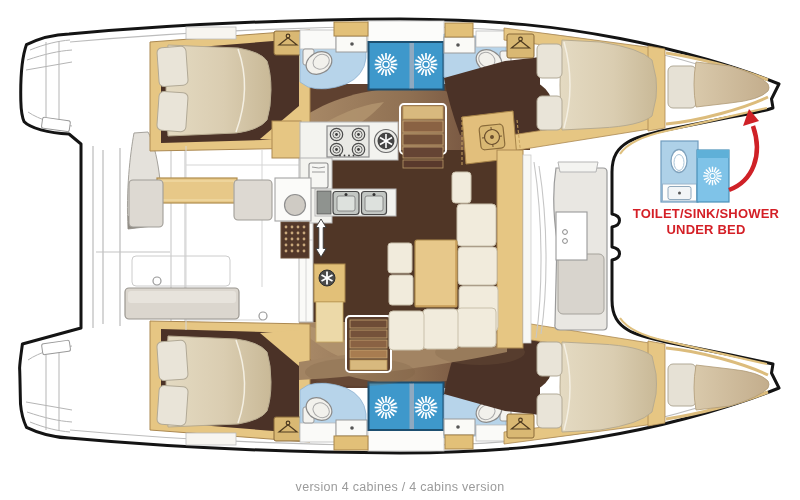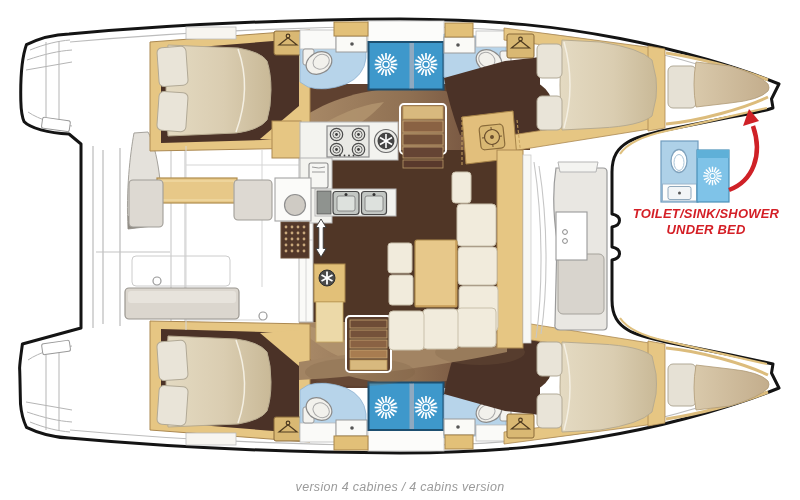--- a/index.html
+++ b/index.html
@@ -1,16 +1,16 @@
 <!DOCTYPE html>
 <html><head>
 <meta charset="utf-8">
 <style>
   html,body{margin:0;padding:0;background:#fff;}
-  .page{width:741px;height:500px;position:relative;font-family:"Liberation Sans",sans-serif;font-style:italic;}
+  .page{width:741px;height:500px;position:relative;font-family:"Liberation Sans",sans-serif;}
 </style>
 </head>
 <body>
 <div class="page">
 <svg width="800" height="500" viewBox="0 0 800 500" xmlns="http://www.w3.org/2000/svg">
 <defs>
   <linearGradient id="bedg" x1="0" y1="0" x2="1" y2="0">
     <stop offset="0" stop-color="#e4dac2"></stop>
     <stop offset="0.55" stop-color="#dacdb1"></stop>
     <stop offset="1" stop-color="#c9b997"></stop>

